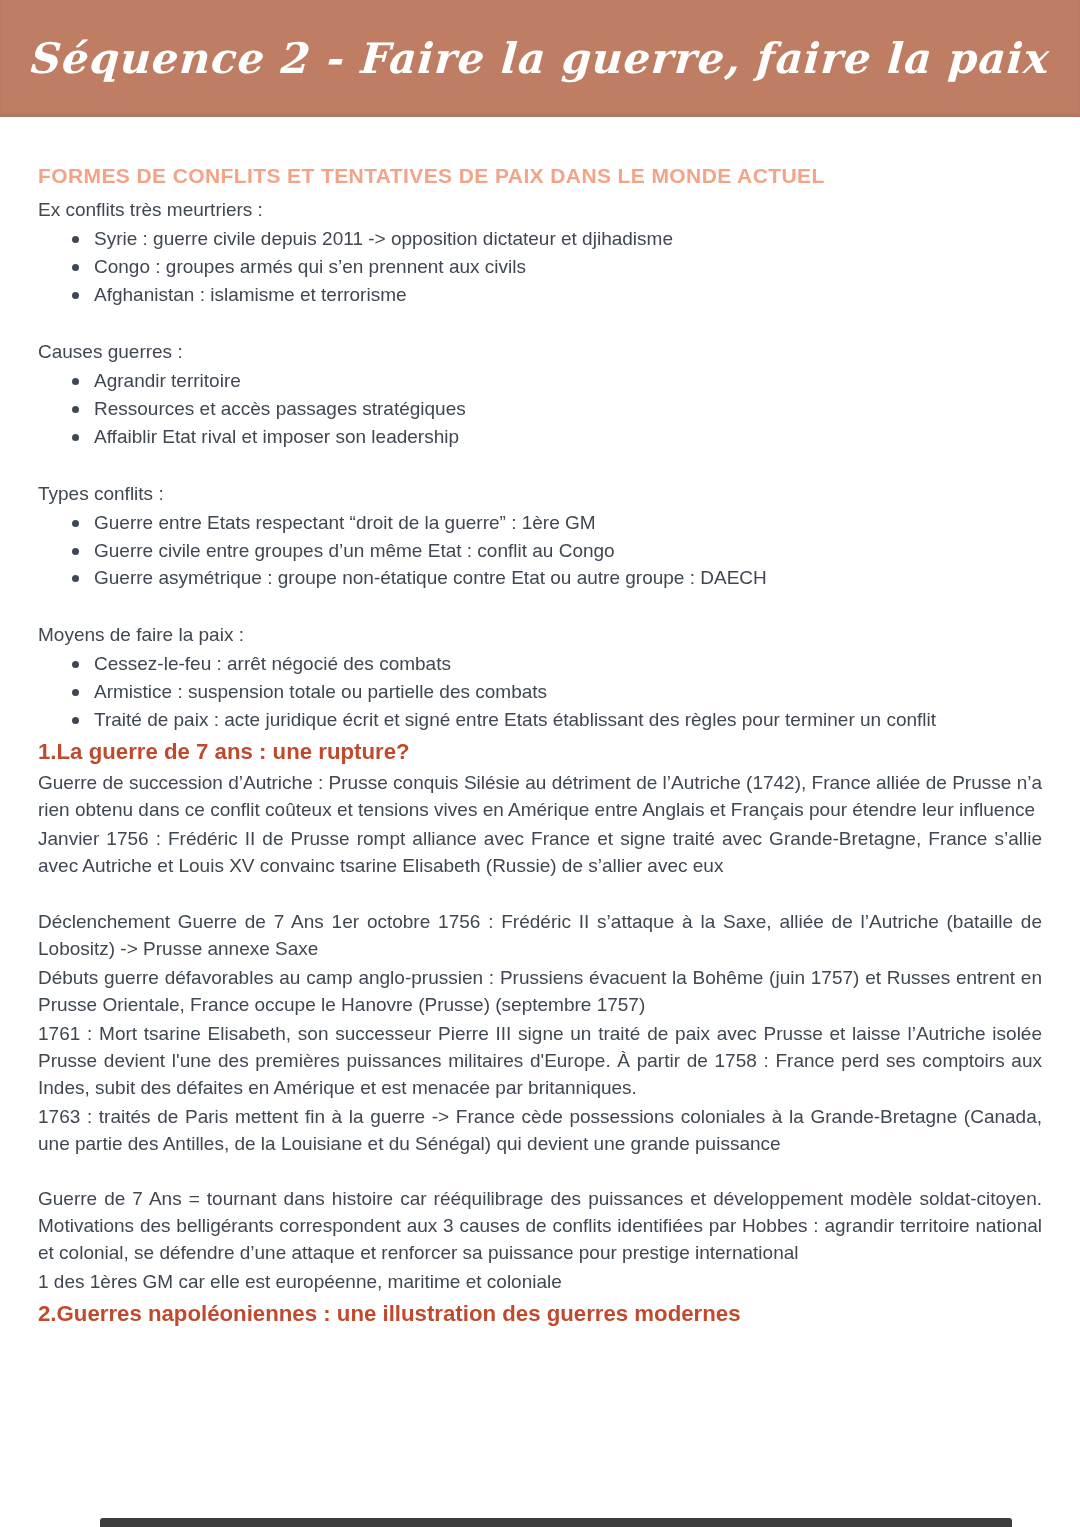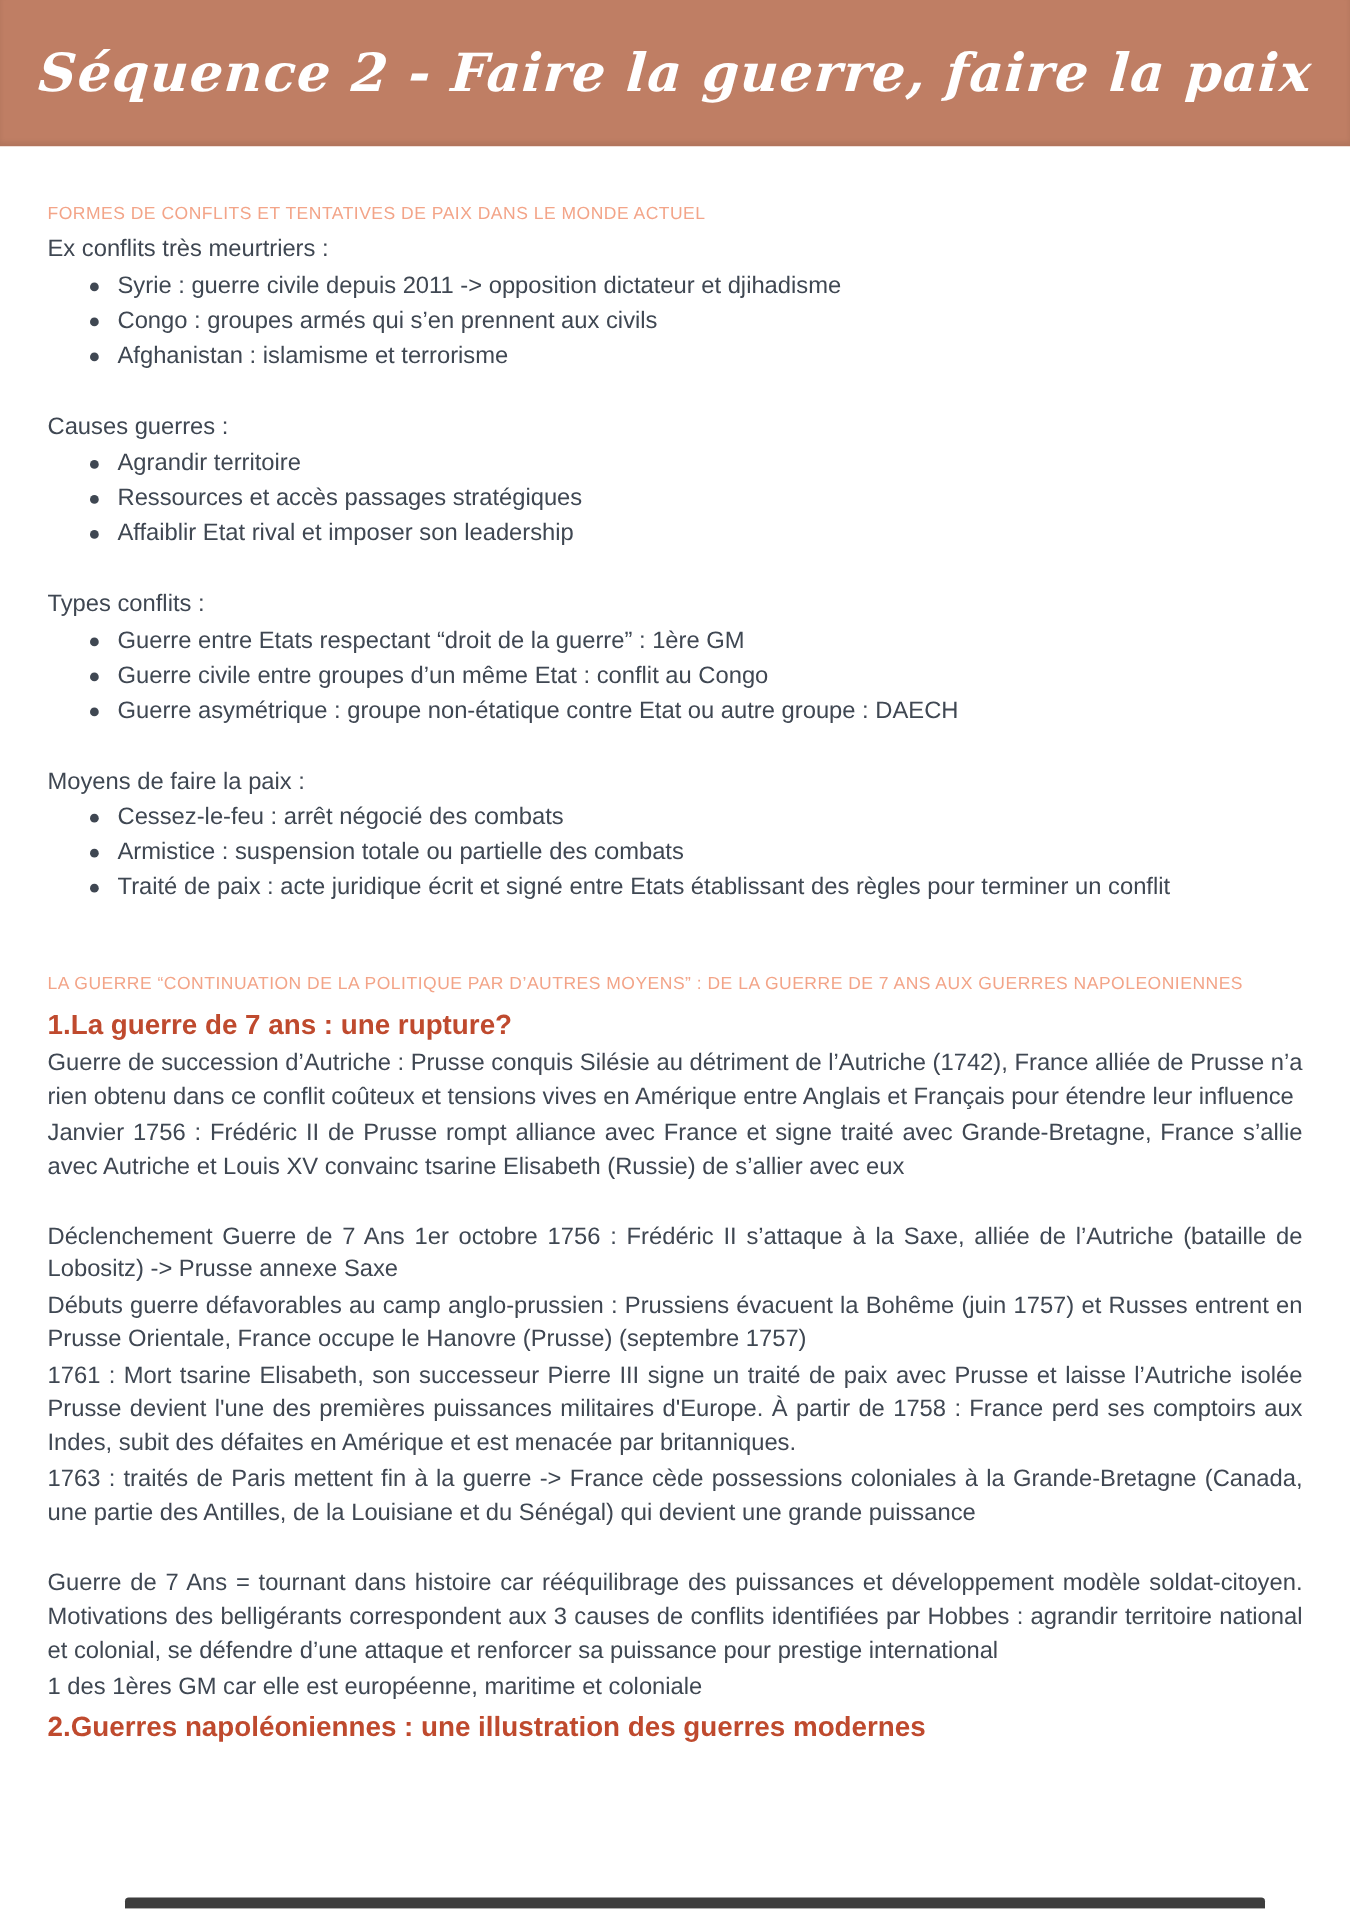--- a/index.html
+++ b/index.html
@@ -43,22 +43,22 @@
     color:#ffffff;
     transform:skewX(-4deg);
   }
   .content{
     padding:44px 38px 0 38px;
     font-size:19px;
     line-height:1.42;
   }
   .section-heading{
     color:var(--section-heading);
-    font-weight:normal;
-    font-size:14px;
+    font-weight:bold;
+    font-size:21px;
     letter-spacing:0.4px;
     margin-bottom:6px;
   }
   .section-heading.justified{
     text-align:justify;
     line-height:1.55;
     margin-top:52px;
   }
   .list-intro{
     margin-top:2px;
@@ -142,21 +142,20 @@
 
     <div class="gap"></div>
 
     <p class="list-intro">Moyens de faire la paix :</p>
     <ul class="bullets">
       <li>Cessez-le-feu : arrêt négocié des combats</li>
       <li>Armistice : suspension totale ou partielle des combats</li>
       <li>Traité de paix : acte juridique écrit et signé entre Etats établissant des règles pour terminer un conflit</li>
     </ul>
 
-    <h2 class="section-heading justified">LA GUERRE “CONTINUATION DE LA POLITIQUE PAR D’AUTRES MOYENS” : DE LA GUERRE DE 7 ANS AUX GUERRES NAPOLEONIENNES</h2>
 
     <h3 class="subheading">1.La guerre de 7 ans : une rupture?</h3>
 
     <p class="para">Guerre de succession d’Autriche : Prusse conquis Silésie au détriment de l’Autriche (1742), France alliée de Prusse n’a rien obtenu dans ce conflit coûteux et tensions vives en Amérique entre Anglais et Français pour étendre leur influence</p>
     <p class="para">Janvier 1756 : Frédéric II de Prusse rompt alliance avec France et signe traité avec Grande-Bretagne, France s’allie avec Autriche et Louis XV convainc tsarine Elisabeth (Russie) de s’allier avec eux</p>
 
     <div class="gap"></div>
 
     <p class="para">Déclenchement Guerre de 7 Ans 1er octobre 1756 : Frédéric II s’attaque à la Saxe, alliée de l’Autriche (bataille de Lobositz) -&gt; Prusse annexe Saxe</p>
     <p class="para">Débuts guerre défavorables au camp anglo-prussien : Prussiens évacuent la Bohême (juin 1757) et Russes entrent en Prusse Orientale, France occupe le Hanovre (Prusse) (septembre 1757)</p>

